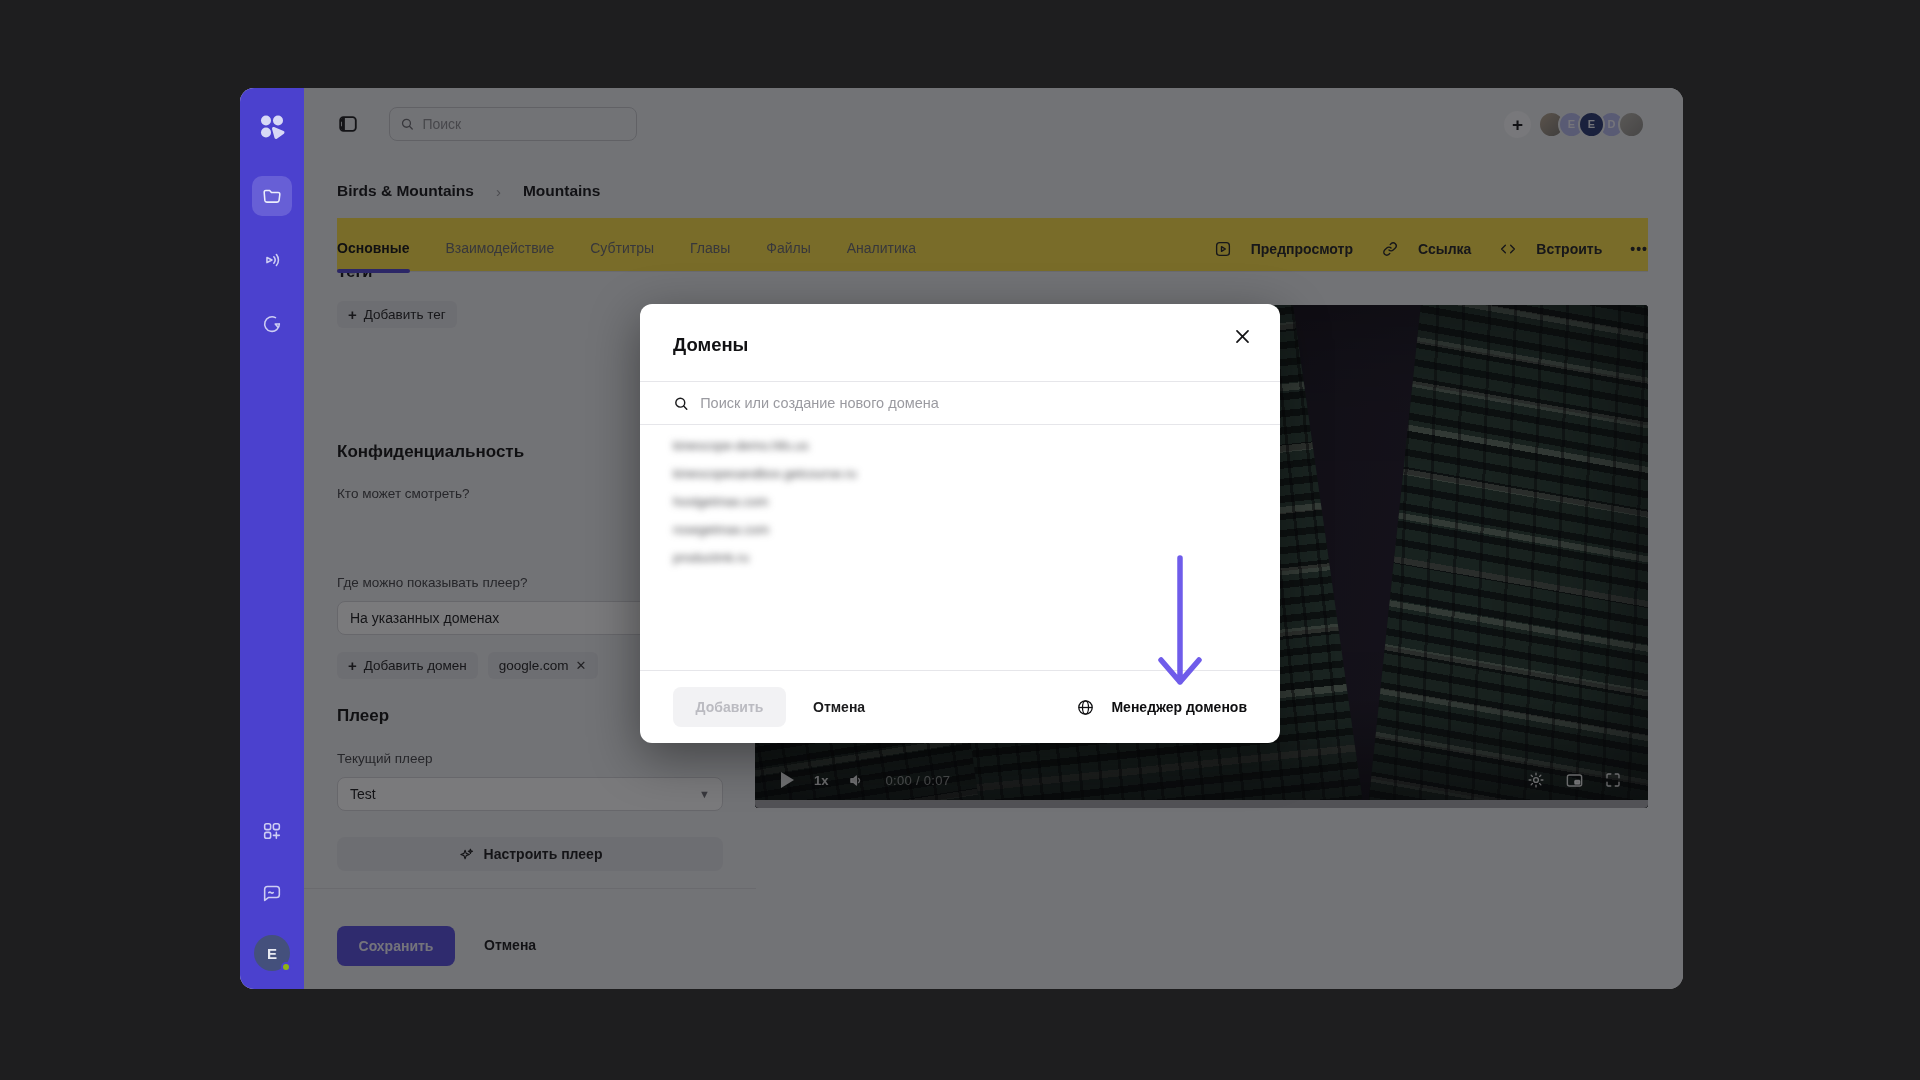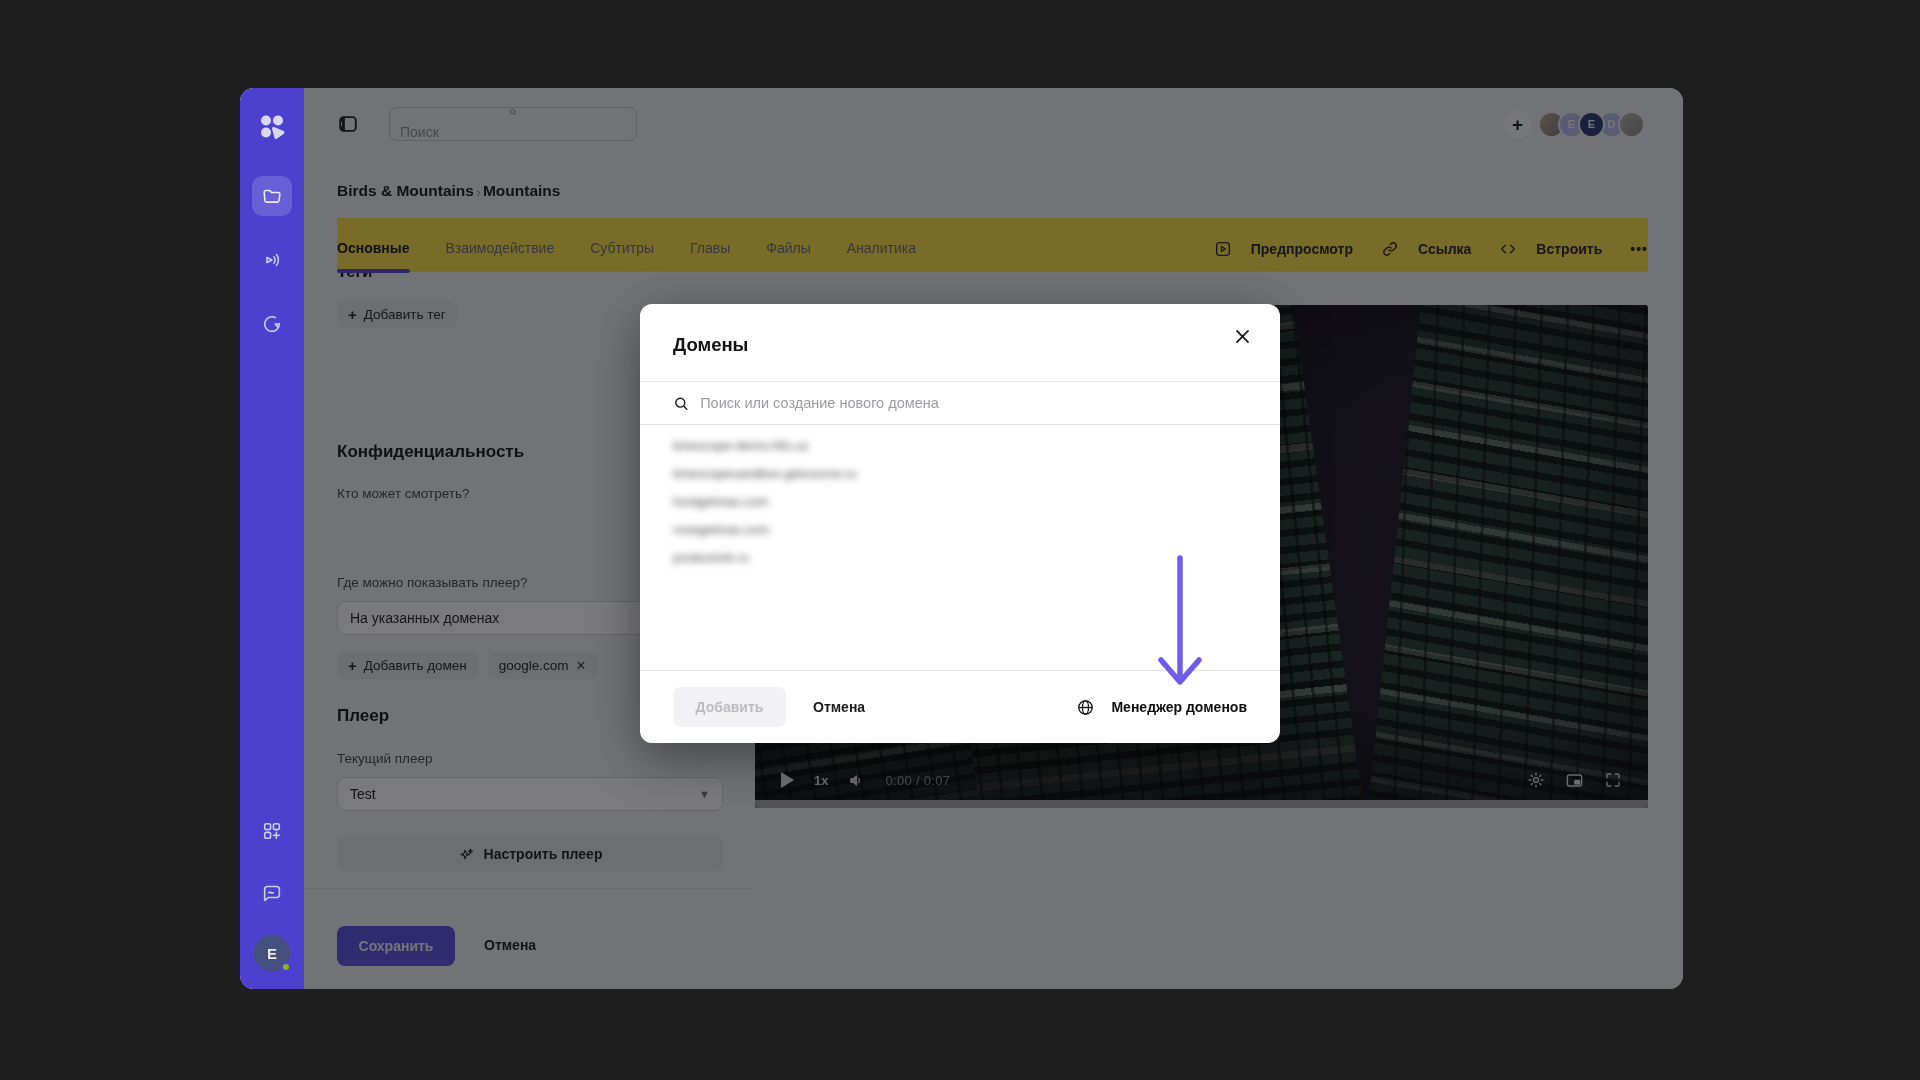--- a/index.html
+++ b/index.html
@@ -25,38 +25,38 @@
   .side-avatar .dot { position:absolute; right:-1px; bottom:-1px; width:10px; height:10px; border-radius:50%;
                       background:#90b413; border:2px solid #4b41ce; }
 
   
   .main { position:absolute; left:64px; right:0; top:0; bottom:0; }
 
   
   .topbar { position:absolute; left:0; right:0; top:0; height:72px; display:flex; align-items:center; }
   .collapse { margin-left:33px; width:24px; height:24px; color:#1d1d1f; cursor:pointer; display:flex; align-items:center; }
   .searchbox { margin-left:28px; width:248px; height:34px; border:1.5px solid #c7c8cd; border-radius:8px;
-               display:flex; align-items:center; padding:0 10px; gap:8px; color:#8e8e93;flex-direction:column; }
+               display:flex; align-items:center; padding:0 10px; gap:8px; color:#8e8e93; }
   .searchbox svg { stroke:#6e6e73; fill:none; stroke-width:1.8; stroke-linecap:round; }
   .searchbox input { border:none; outline:none; background:transparent; font:inherit; font-size:14px; color:#1c1c1e; width:100%; }
   .searchbox input::placeholder { color:#8e8e93; }
   .top-right { position:absolute; right:38px; top:0; height:72px; display:flex; align-items:center; }
   .plus-btn { width:27px; height:27px; border-radius:50%; background:#fafafc; display:flex; align-items:center;
               justify-content:center; font-size:19px; color:#1a1a1c; cursor:pointer; font-weight:bold; line-height:1; }
   .av-stack { display:flex; margin-left:14px; }
   .av { width:27px; height:27px; border-radius:50%; border:2px solid #eef0f2; margin-left:-7px;
         display:flex; align-items:center; justify-content:center; font-size:11px; font-weight:bold; cursor:pointer; }
   .av.photo1 { background:linear-gradient(135deg,#b9a893,#7d7a74); }
   .av.lt { background:#b7baee; color:#f3f3fb; }
   .av.dk { background:#2c3a74; color:#f0f1f8; z-index:2; }
   .av.photo2 { background:linear-gradient(135deg,#b8b4ad,#8f8d88); }
 
   
   .breadcrumb { position:absolute; left:33px; top:94px; font-size:15.5px; font-weight:bold; color:#17171a;
-                display:flex; gap:2px; align-items:center; }
+                display:flex; gap:22px; align-items:center; }
   .breadcrumb .sep { color:#98989d; font-weight:normal; font-size:15px; }
   .breadcrumb .crumb { cursor:pointer; }
 
   
   .tabrow { position:absolute; left:33px; right:35px; top:130px; height:54px; background:#fde047; z-index:5;
             display:flex; align-items:flex-end; border-bottom:1px solid #dcdce0; }
   .tabs { display:flex; gap:36px; }
   .tab { font-size:14px; color:#6b6b70; padding-bottom:15px; position:relative; cursor:pointer; white-space:nowrap; }
   .tab.active { color:#141416; font-weight:bold; }
   .tab.active::after { content:""; position:absolute; left:0; right:0; bottom:-2px; height:4px; border-radius:2px; background:#5247d0; }

